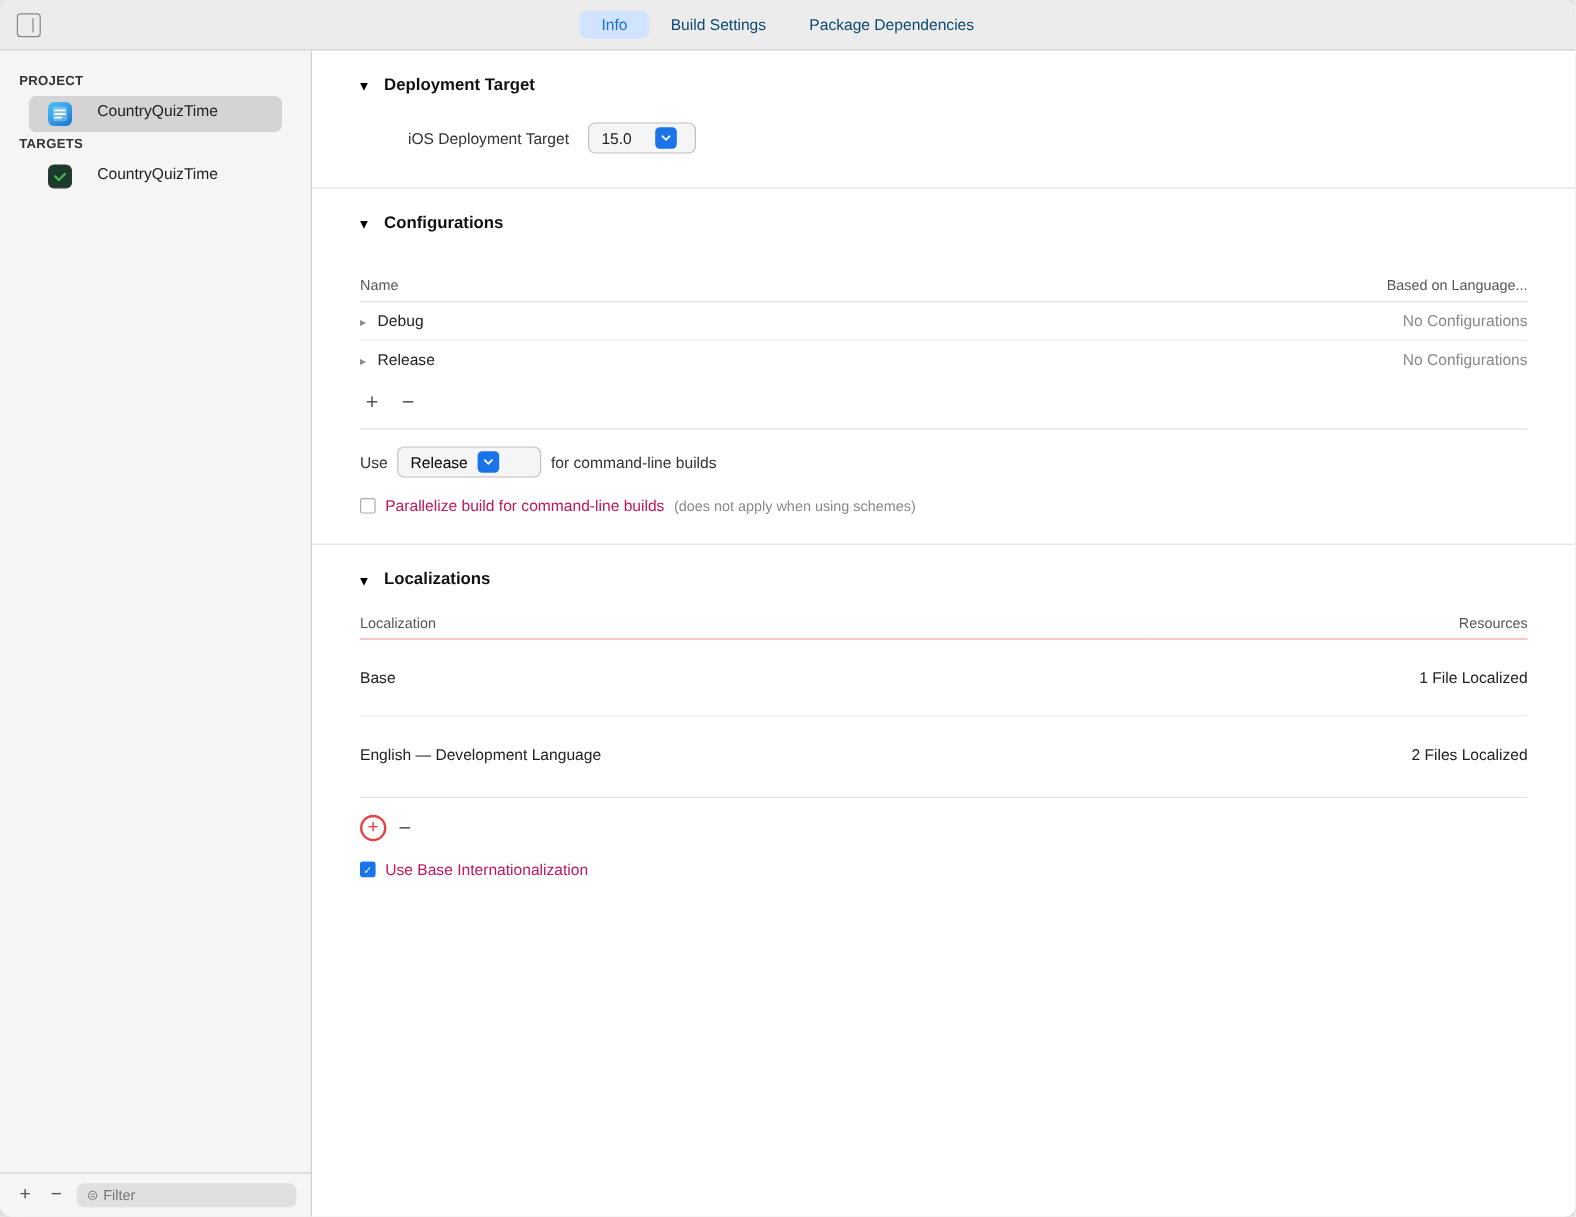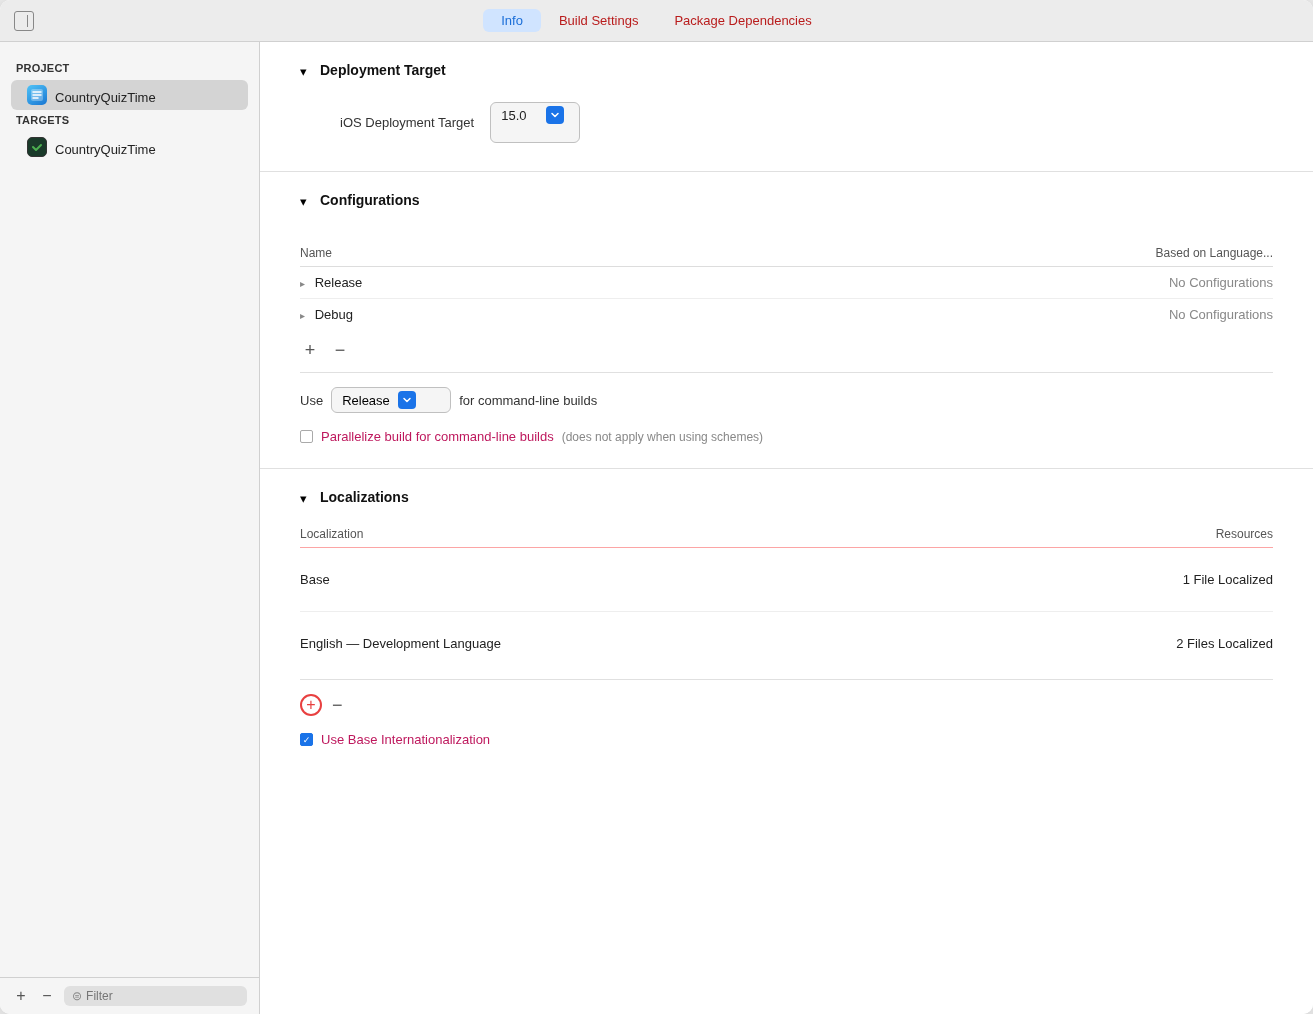--- a/index.html
+++ b/index.html
@@ -35,21 +35,21 @@
       position: relative;
     }
     .top-bar-tabs {
       display: flex;
       gap: 0;
       align-items: center;
     }
     .top-tab {
       padding: 4px 18px;
       font-size: 13px;
-      color: #b91c1c;
+      color: #0c4a6e;
       cursor: pointer;
       border-radius: 6px;
     }
     .top-tab.active {
       background: #d0e4ff;
       color: #1a6ed8;
       font-weight: 500;
     }
     .sidebar-toggle {
       position: absolute;
@@ -95,26 +95,26 @@
     }
     .sidebar-section-title {
       font-size: 11px;
       font-weight: 700;
       color: #333;
       padding: 4px 16px 6px 16px;
       letter-spacing: 0.02em;
     }
     .sidebar-item {
       display: flex;
-      align-items: flex-end;
-      gap: 8px;
+      align-items: flex-start;
+      gap: 21px;
       padding: 5px 16px;
       cursor: pointer;
       border-radius: 6px;
-      margin: 0 11px;
+      margin: 0 24px;
     }
     .sidebar-item.selected {
       background: #d4d4d4;
     }
     .sidebar-item-icon {
       width: 20px;
       height: 20px;
       border-radius: 5px;
       display: flex;
       align-items: center;
@@ -212,21 +212,21 @@
     .deployment-label {
       font-size: 13px;
       color: #333;
     }
     .dropdown-select {
       display: flex;
       align-items: center;
       background: #f5f5f5;
       border: 1px solid #c0c0c0;
       border-radius: 6px;
-      padding: 3px 8px 18px 10px;
+      padding: 3px 8px 3px 10px;
       cursor: pointer;
       gap: 20px;
       min-width: 90px;
     }
     .dropdown-select-value {
       font-size: 13px;
       color: #222;
     }
     .dropdown-arrow {
       width: 18px;
@@ -502,28 +502,28 @@
           <thead>
             <tr>
               <th>Name</th>
               <th>Based on Language...</th>
             </tr>
           </thead>
           <tbody>
             <tr>
               <td>
                 <span class="row-chevron">▸</span>
-                <span>Release</span>
+                <span>Debug</span>
               </td>
               <td>No Configurations</td>
             </tr>
             <tr>
               <td>
                 <span class="row-chevron">▸</span>
-                <span>Debug</span>
+                <span>Release</span>
               </td>
               <td>No Configurations</td>
             </tr>
           </tbody>
         </table>
 
         <div class="action-buttons">
           <span class="action-btn">+</span>
           <span class="action-btn">−</span>
         </div>

